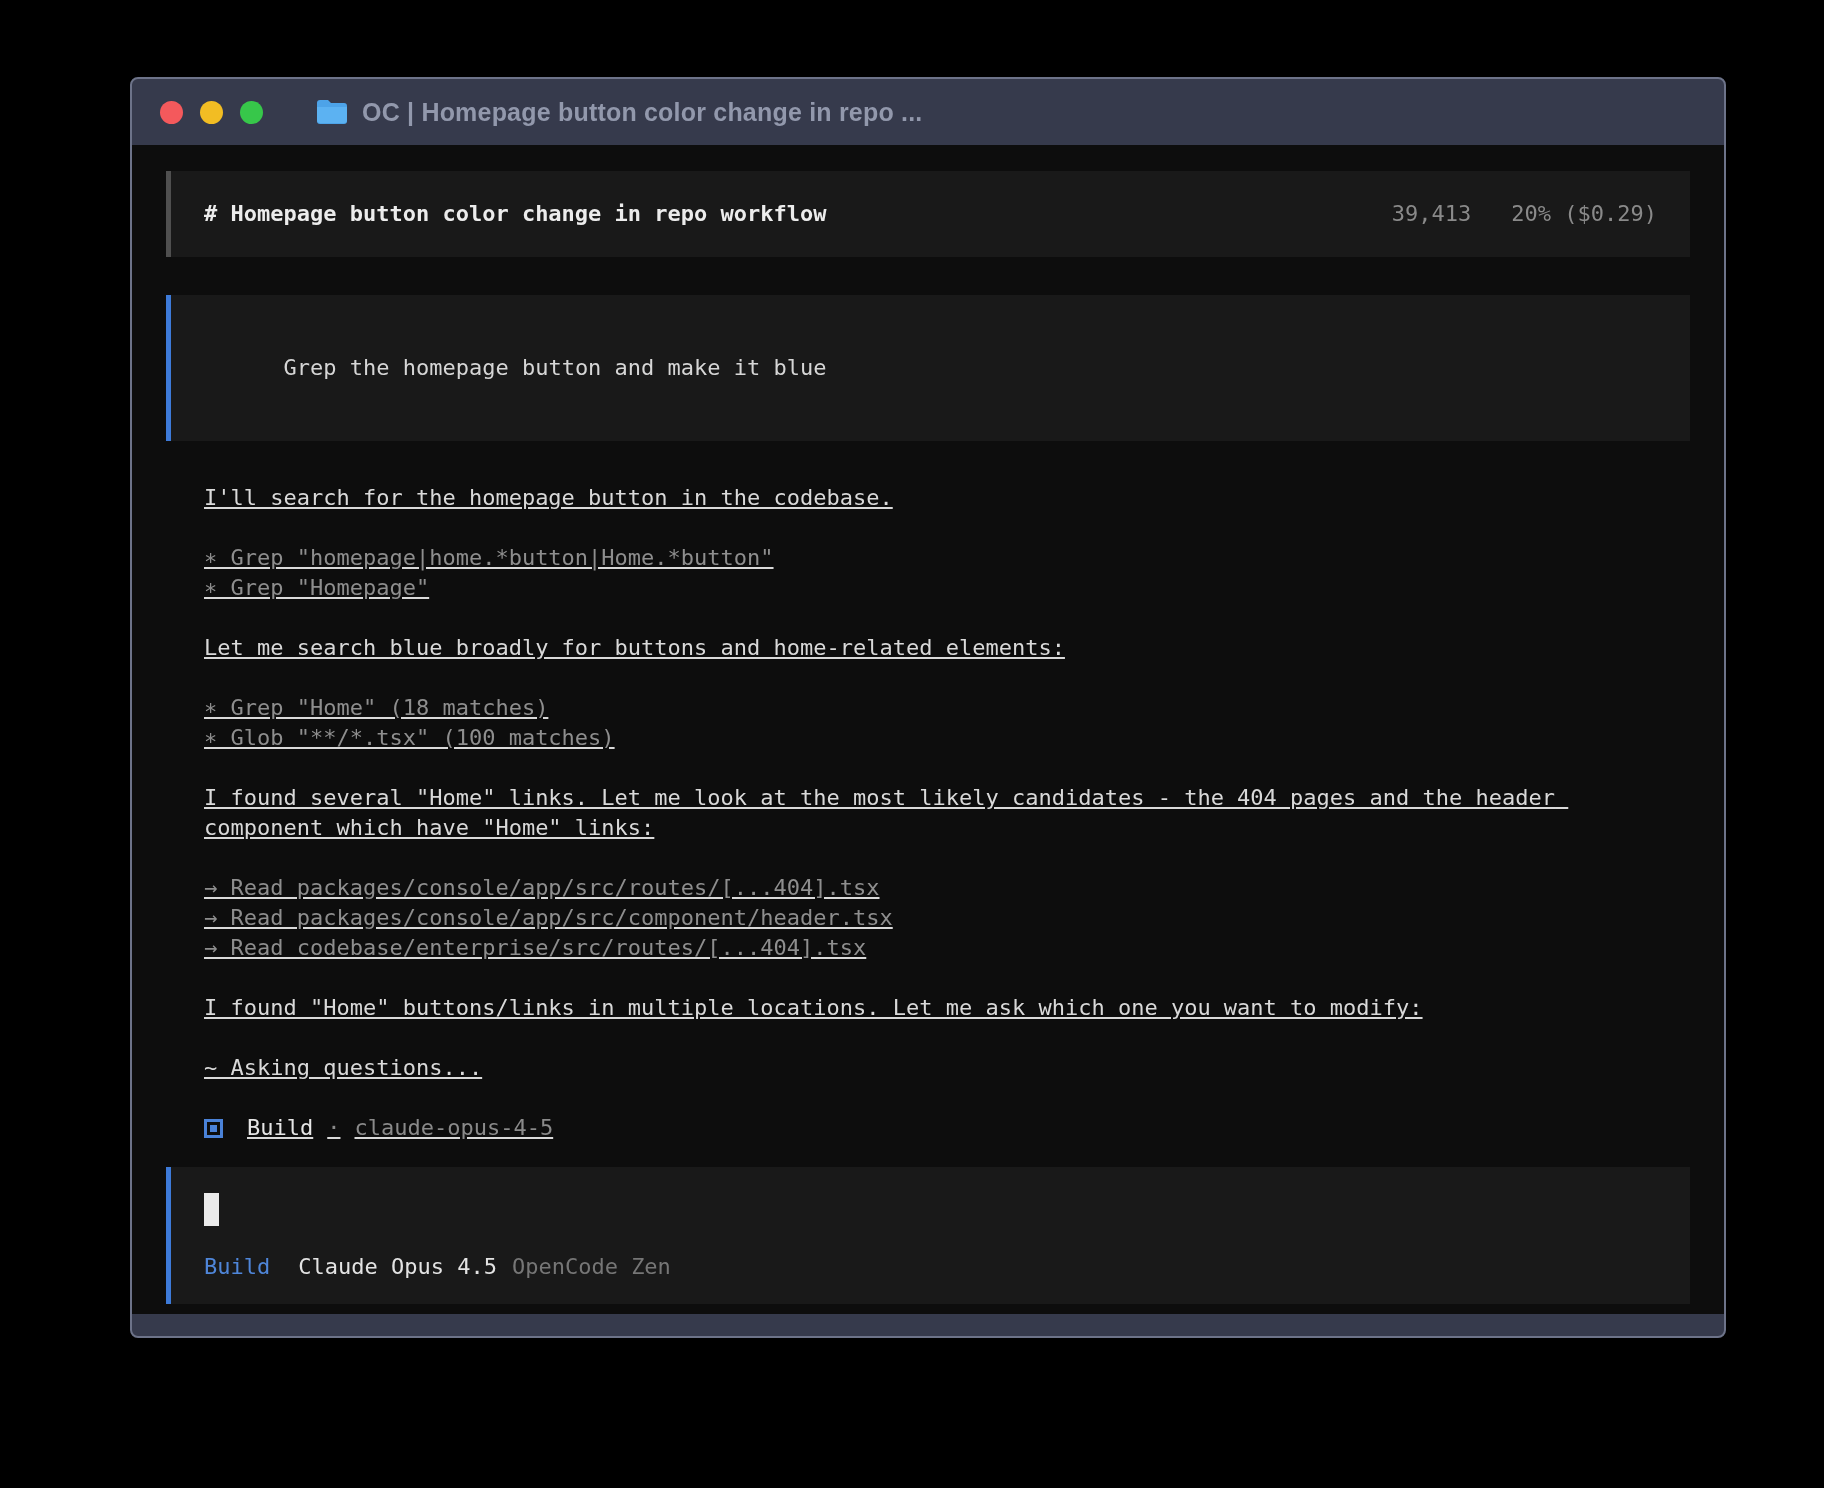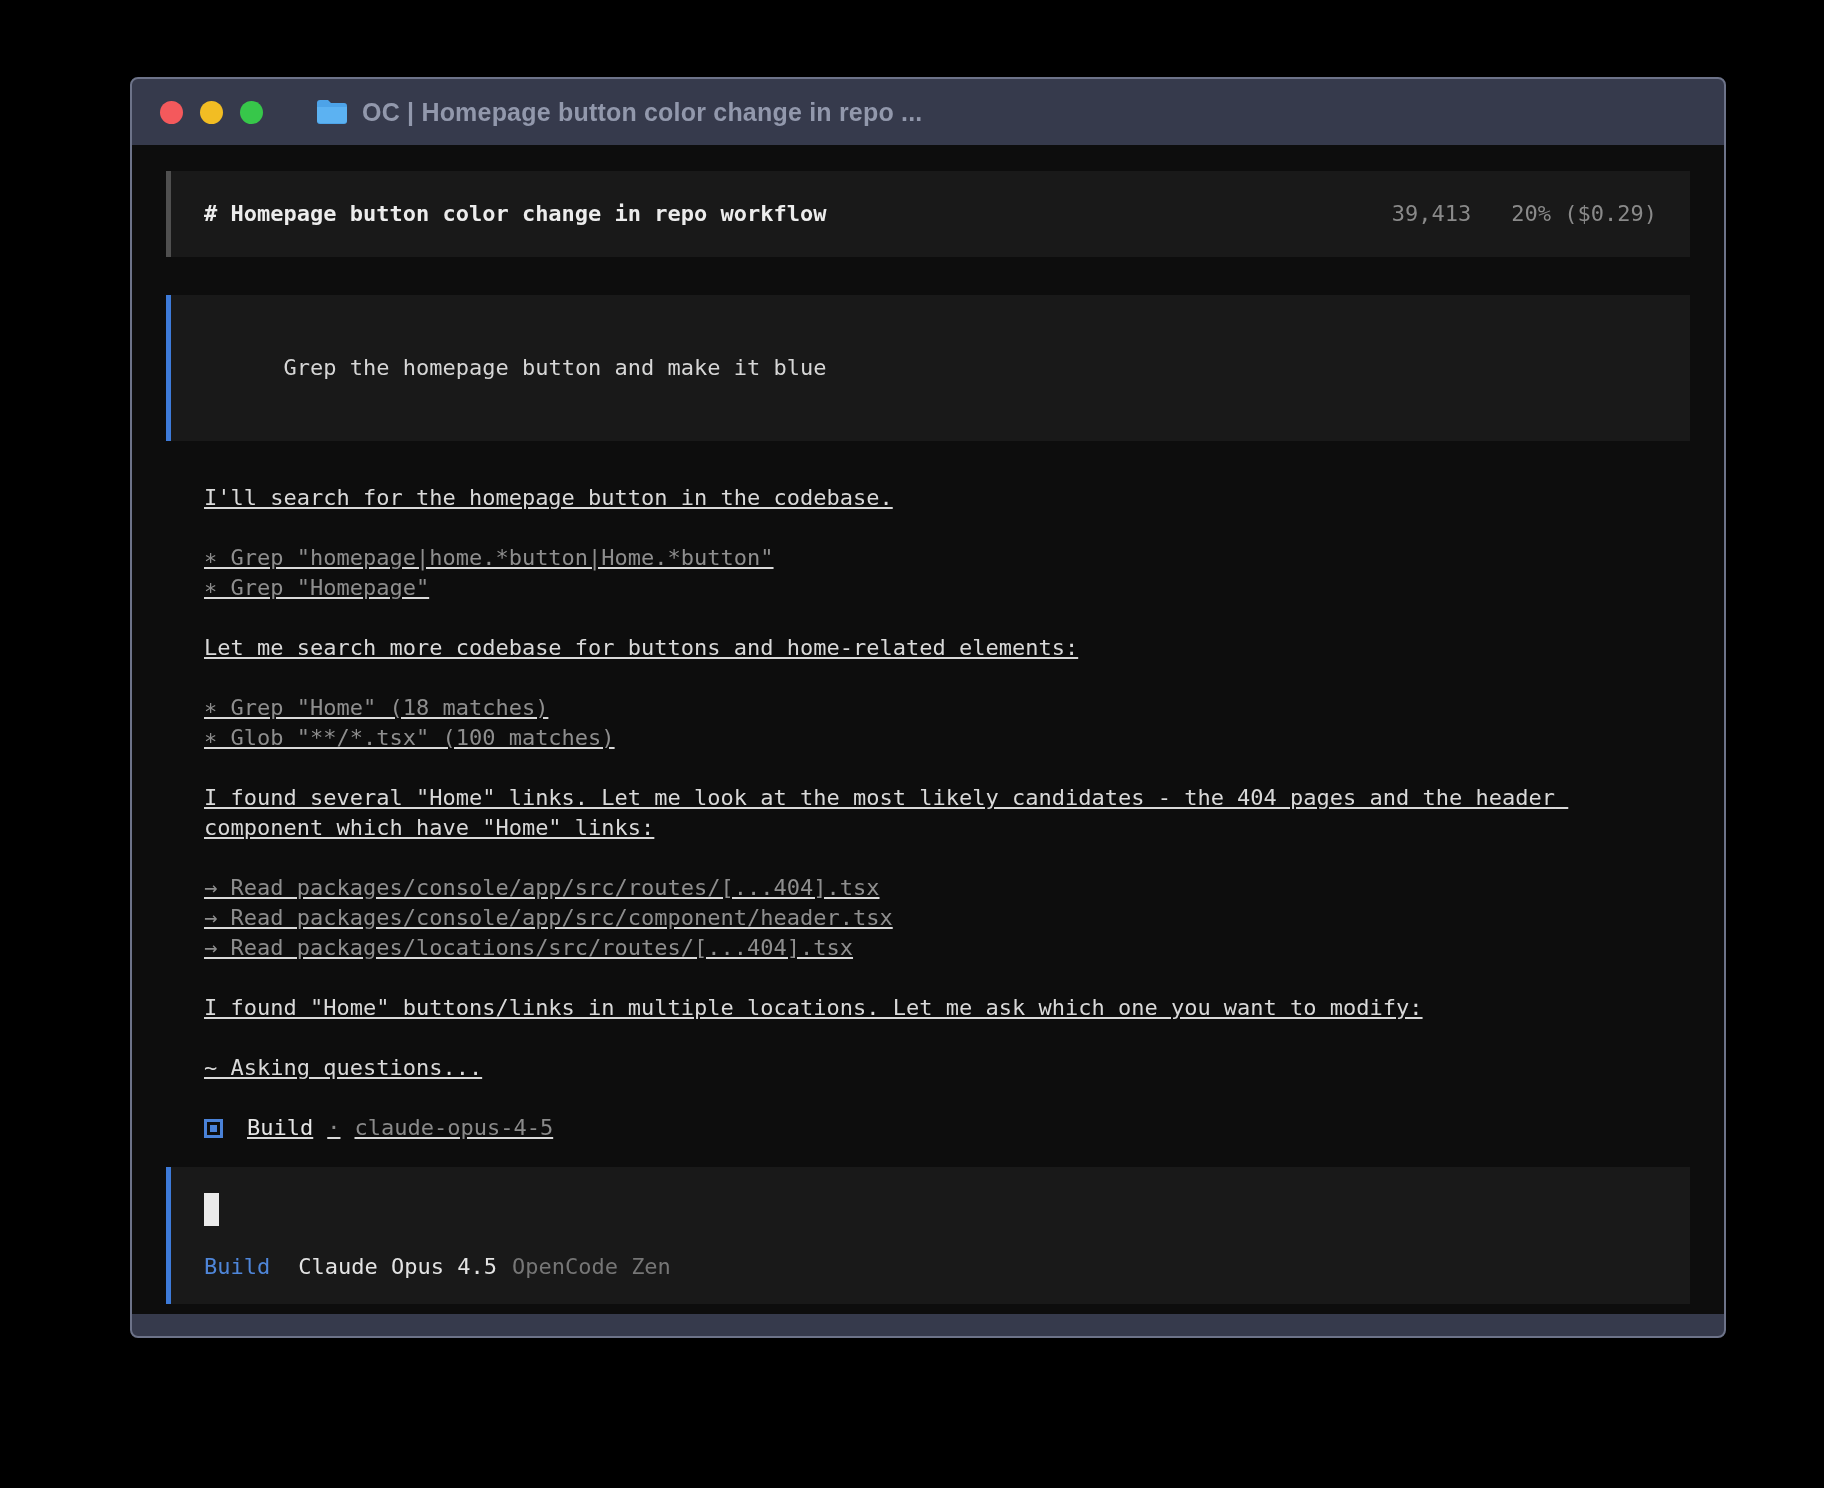--- a/index.html
+++ b/index.html
@@ -102,33 +102,33 @@
     </div>
 
     <div class="assistant">
       <p class="msg">I'll search for the homepage button in the codebase.</p>
 
       <div class="tool-group">
         <div class="tool-line">∗ Grep "homepage|home.*button|Home.*button"</div>
         <div class="tool-line">∗ Grep "Homepage"</div>
       </div>
 
-      <p class="msg">Let me search more codebase for buttons and home-related elements:</p>
+      <p class="msg">Let me search blue broadly for buttons and home-related elements:</p>
 
       <div class="tool-group">
         <div class="tool-line">∗ Grep "Home" (18 matches)</div>
         <div class="tool-line">∗ Glob "**/*.tsx" (100 matches)</div>
       </div>
 
       <p class="msg">I found several "Home" links. Let me look at the most likely candidates - the 404 pages and the header component which have "Home" links:</p>
 
       <div class="tool-group">
         <div class="tool-line">→ Read packages/console/app/src/routes/[...404].tsx</div>
         <div class="tool-line">→ Read packages/console/app/src/component/header.tsx</div>
-        <div class="tool-line">→ Read packages/locations/src/routes/[...404].tsx</div>
+        <div class="tool-line">→ Read codebase/enterprise/src/routes/[...404].tsx</div>
       </div>
 
       <p class="msg">I found "Home" buttons/links in multiple locations. Let me ask which one you want to modify:</p>
 
       <p class="status-line">~ Asking questions...</p>
 
       <div class="agent-line">
         <span class="agent-icon"></span>
         <span class="agent-name">Build</span>
         <span class="agent-sep">·</span>

